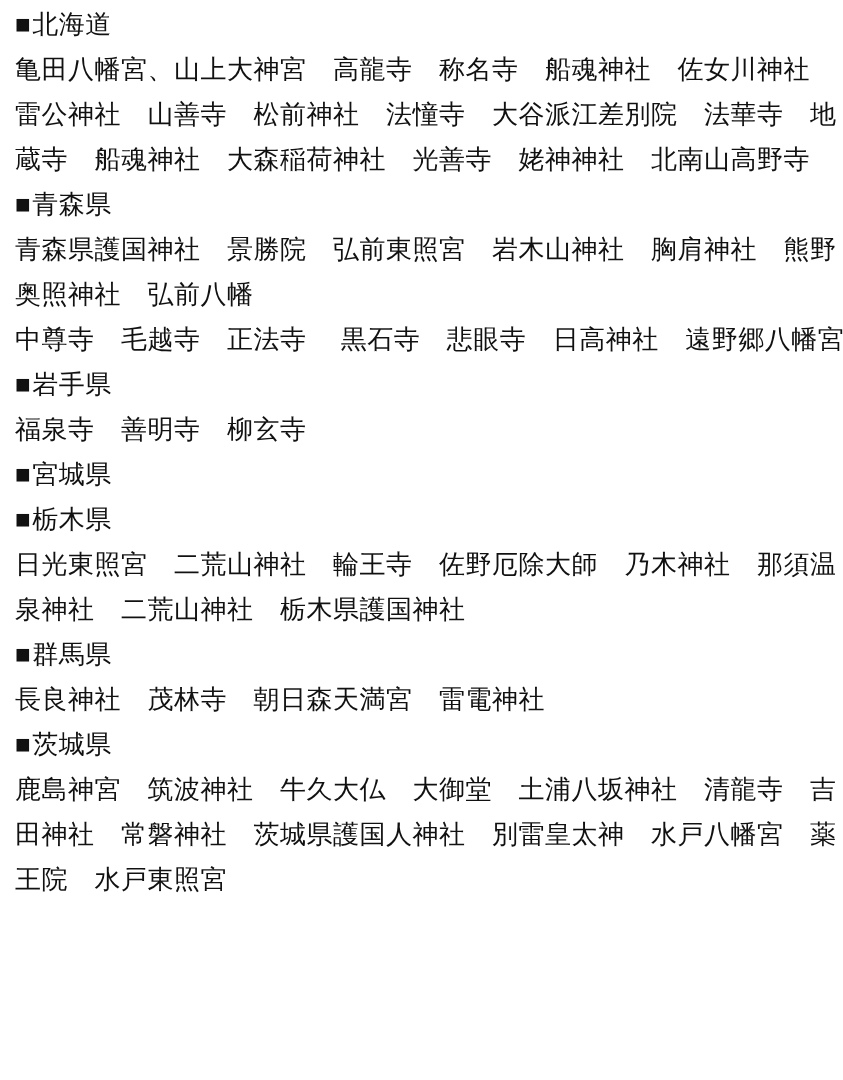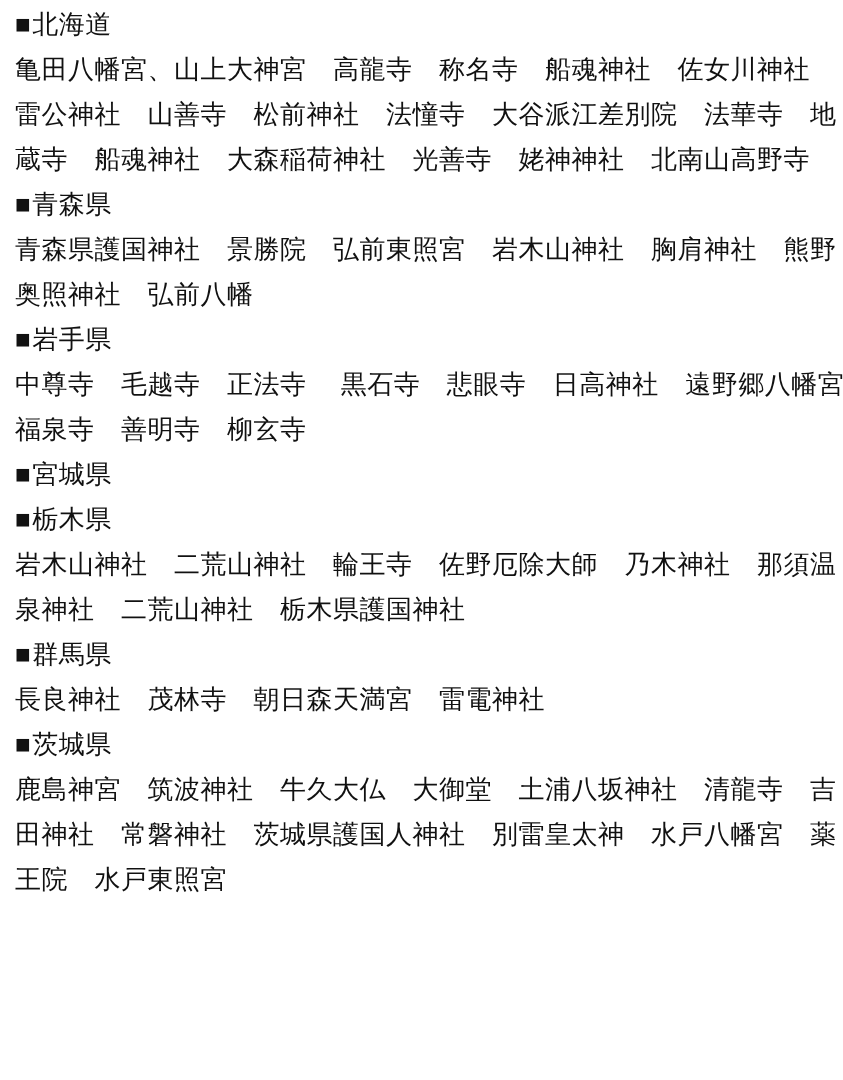--- a/index.html
+++ b/index.html
@@ -38,28 +38,28 @@
 
   <div class="line heading"><span class="marker">■</span><span>北海道</span></div>
   <div class="line">亀田八幡宮、山上大神宮　高龍寺　称名寺　船魂神社　佐女川神社</div>
   <div class="line">雷公神社　山善寺　松前神社　法憧寺　大谷派江差別院　法華寺　地</div>
   <div class="line">蔵寺　船魂神社　大森稲荷神社　光善寺　姥神神社　北南山高野寺</div>
 
   <div class="line heading"><span class="marker">■</span><span>青森県</span></div>
   <div class="line">青森県護国神社　景勝院　弘前東照宮　岩木山神社　胸肩神社　熊野</div>
   <div class="line">奥照神社　弘前八幡</div>
 
+  <div class="line">中尊寺　毛越寺　正法寺　 黒石寺　悲眼寺　日高神社　遠野郷八幡宮</div>
   <div class="line heading"><span class="marker">■</span><span>岩手県</span></div>
-  <div class="line">中尊寺　毛越寺　正法寺　 黒石寺　悲眼寺　日高神社　遠野郷八幡宮</div>
   <div class="line">福泉寺　善明寺　柳玄寺</div>
 
   <div class="line heading"><span class="marker">■</span><span>宮城県</span></div>
 
   <div class="line heading"><span class="marker">■</span><span>栃木県</span></div>
-  <div class="line">岩木山神社　二荒山神社　輪王寺　佐野厄除大師　乃木神社　那須温</div>
+  <div class="line">日光東照宮　二荒山神社　輪王寺　佐野厄除大師　乃木神社　那須温</div>
   <div class="line">泉神社　二荒山神社　栃木県護国神社</div>
 
   <div class="line heading"><span class="marker">■</span><span>群馬県</span></div>
   <div class="line">長良神社　茂林寺　朝日森天満宮　雷電神社</div>
 
   <div class="line heading"><span class="marker">■</span><span>茨城県</span></div>
   <div class="line">鹿島神宮　筑波神社　牛久大仏　大御堂　土浦八坂神社　清龍寺　吉</div>
   <div class="line">田神社　常磐神社　茨城県護国人神社　別雷皇太神　水戸八幡宮　薬</div>
   <div class="line">王院　水戸東照宮</div>
 

